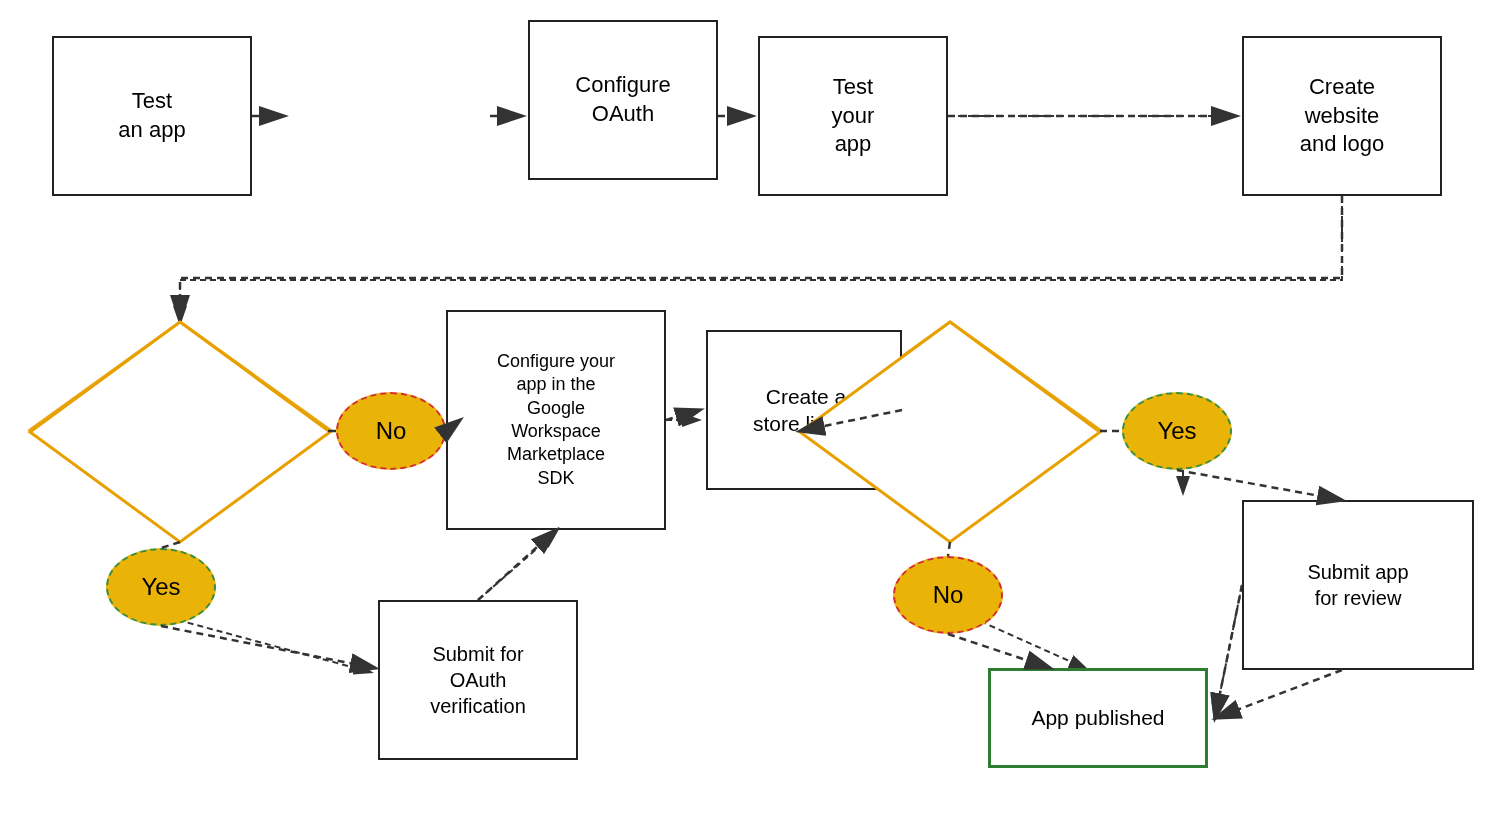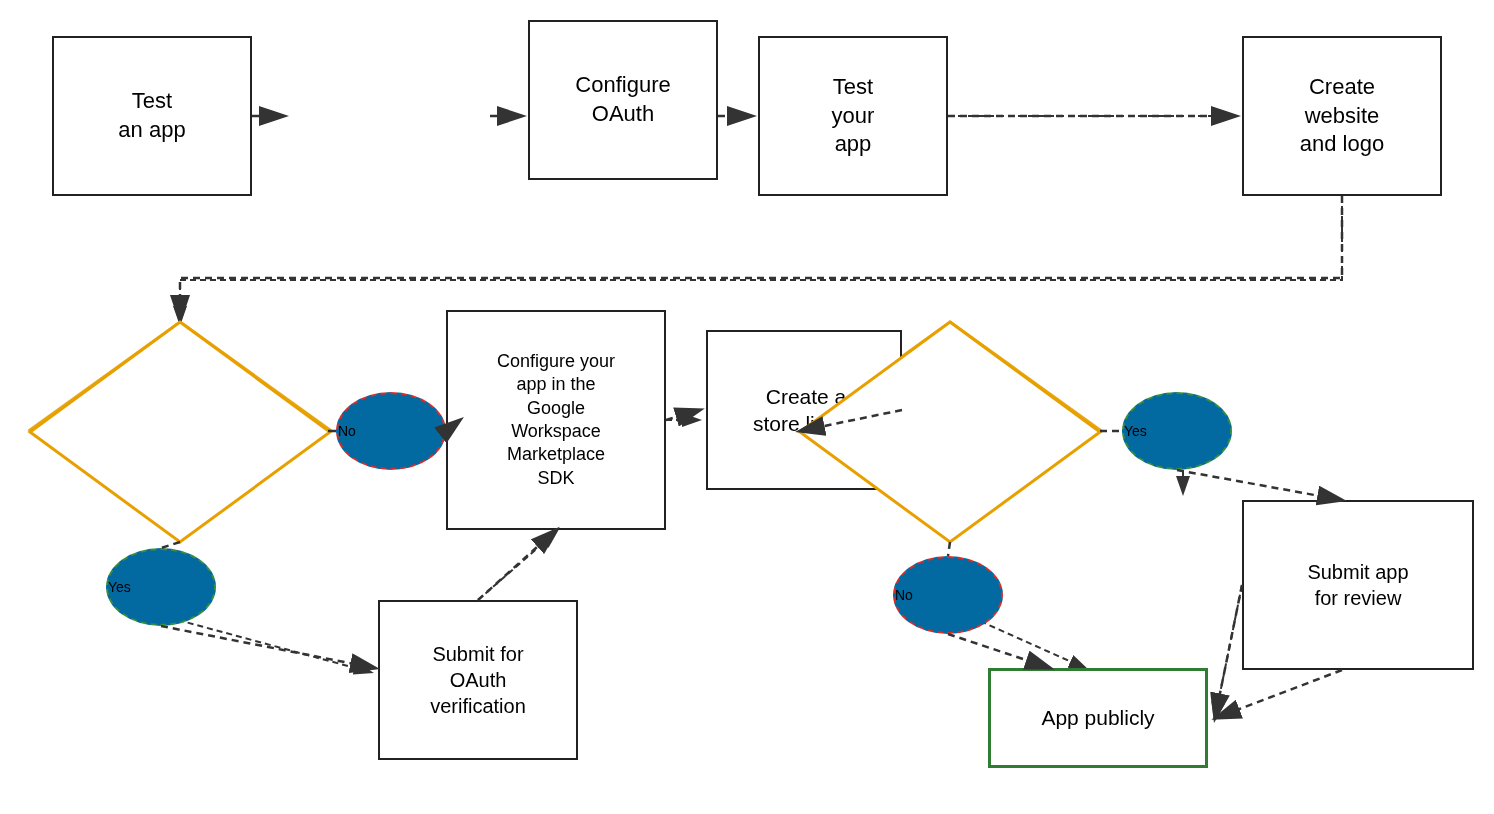--- a/index.html
+++ b/index.html
@@ -33,22 +33,23 @@
       border-color: #2e7d32;
       border-width: 3px;
     }
     
     .oval {
       position: absolute;
       border-radius: 50%;
       border: 2.5px dashed;
       display: flex;
       align-items: center;
-      font-size: 14px;
-      background: #0369a1;
+      justify-content: center;
+      font-size: 24px;
+      background: #eab308;
     }
     .oval.red { border-color: #d32f2f; }
     .oval.green { border-color: #388e3c; }
 
     
     .connector-svg {
       position: absolute;
       top: 0;
       left: 0;
       width: 1494px;
@@ -147,21 +148,21 @@
 OAuth
 verification</span>
   </div>
 
   <div class="box" style="left:1242px;top:500px;width:232px;height:170px;font-size:20px;">
     <span style="white-space:pre-line;">Submit app
 for review</span>
   </div>
 
   <div class="box green-border" style="left:988px;top:668px;width:220px;height:100px;font-size:21px;">
-    <span>App publicly</span>
+    <span>App published</span>
   </div>
 
   <div class="oval red" style="left:336px;top:392px;width:110px;height:78px;">
     <span>No</span>
   </div>
 
   <div class="oval green" style="left:106px;top:548px;width:110px;height:78px;">
     <span>Yes</span>
   </div>
 

